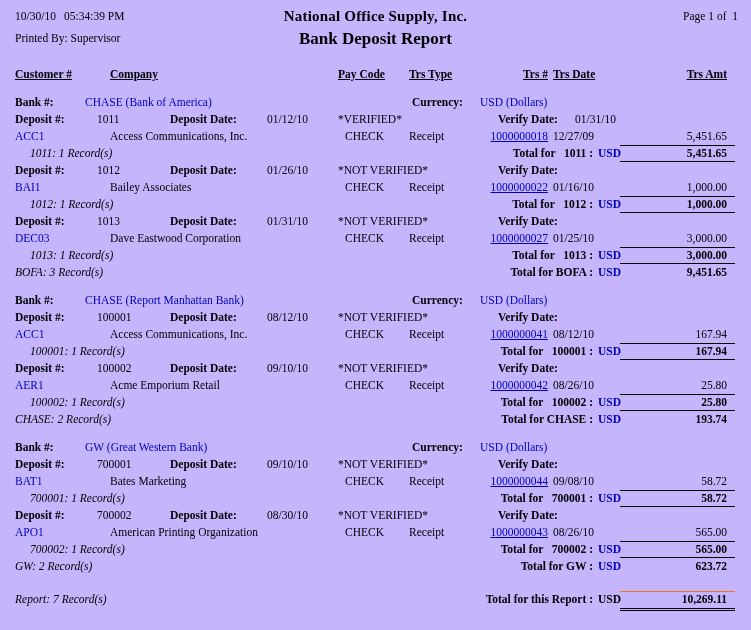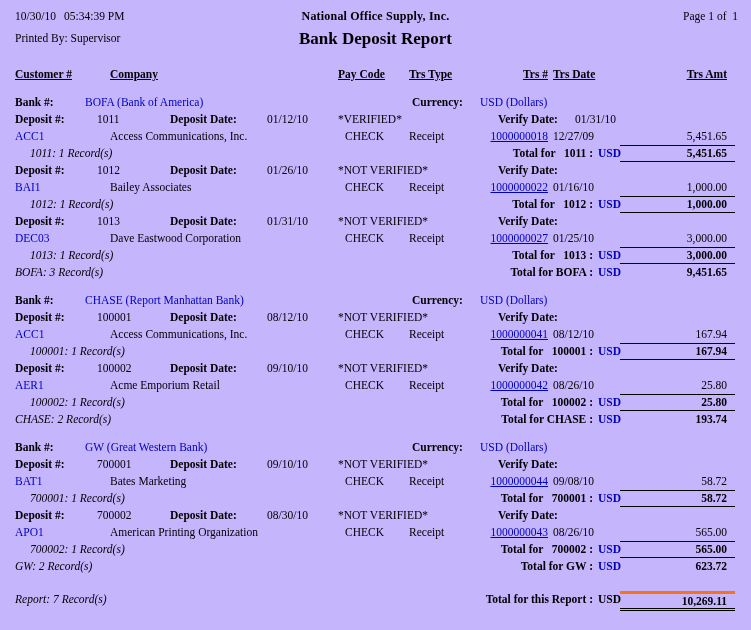--- a/index.html
+++ b/index.html
@@ -12,21 +12,21 @@
         padding-top:8px;box-sizing:border-box;overflow:hidden;}
   .row{position:relative;height:17px;}
   .abs{position:absolute;top:0;line-height:17px;white-space:pre;}
   .b{font-weight:bold;}
   .i{font-style:italic;}
   .blue{color:#0000bd;}
   .u{text-decoration:underline;}
   .center{left:0;width:100%;text-align:center;}
   .hdr1{position:relative;height:22px;}
   .hdr2{position:relative;height:26px;}
-  .company-name{font-size:12px;letter-spacing:.2px;}
+  .company-name{font-size:15px;letter-spacing:.2px;}
   .report-title{font-size:17px;}
   .colhead{font-weight:bold;text-decoration:underline;}
   .col-header-row{margin-top:10px;margin-bottom:2px;}
   .bank-row{margin-top:11px;}
   .footer-row{margin-top:16px;height:21px;}
   
   .col-cust{left:15px;}
   .col-note{left:30px;}
   .col-bankname{left:85px;}
   .col-depnum{left:97px;}
@@ -40,21 +40,21 @@
   .col-curlabel{left:412px;}
   .col-curval{left:480px;}
   .col-trsnum{left:480px;width:68px;text-align:right;}
   .col-trsdate{left:553px;}
   .col-vlabel{left:498px;}
   .col-vdate{left:575px;}
   .col-tlabel{left:420px;width:173px;text-align:right;}
   .col-usd{left:598px;}
   .col-amt{left:620px;width:115px;text-align:right;padding-right:8px;box-sizing:border-box;}
   .amt-sub{border-top:1px solid #000;border-bottom:1px solid #000;height:17px;line-height:15px;}
-  .amt-grand{border-top:3px solid #f97316;border-bottom:3px double #000;height:20px;line-height:14px;}
+  .amt-grand{border-top:1px solid #f97316;border-bottom:3px double #000;height:20px;line-height:14px;}
 </style>
 </head>
 <body>
 
 <div class="page">
 
   <div class="hdr1">
     <span class="abs" style="left:15px">10/30/10</span>
     <span class="abs" style="left:64px">05:34:39 PM</span>
     <span class="abs center b company-name">National Office Supply, Inc.</span>
@@ -72,21 +72,21 @@
     <span class="abs col-pay colhead">Pay Code</span>
     <span class="abs col-type colhead">Trs Type</span>
     <span class="abs col-trsnum colhead">Trs #</span>
     <span class="abs col-trsdate colhead">Trs Date</span>
     <span class="abs col-amt colhead">Trs Amt</span>
   </div>
 
   <div id="report-body">
       <div class="row bank-row">
         <span class="abs col-cust b">Bank #:</span>
-        <span class="abs col-bankname blue">BOFA (Bank of America)</span>
+        <span class="abs col-bankname blue">CHASE (Bank of America)</span>
         <span class="abs col-curlabel b">Currency:</span>
         <span class="abs col-curval blue">USD (Dollars)</span>
       </div>
       <div class="row">
         <span class="abs col-cust b">Deposit #:</span>
         <span class="abs col-depnum">1011</span>
         <span class="abs col-deplabel b">Deposit Date:</span>
         <span class="abs col-depdate">01/12/10</span>
         <span class="abs col-status">*VERIFIED*</span>
         <span class="abs col-vlabel b">Verify Date:</span>

